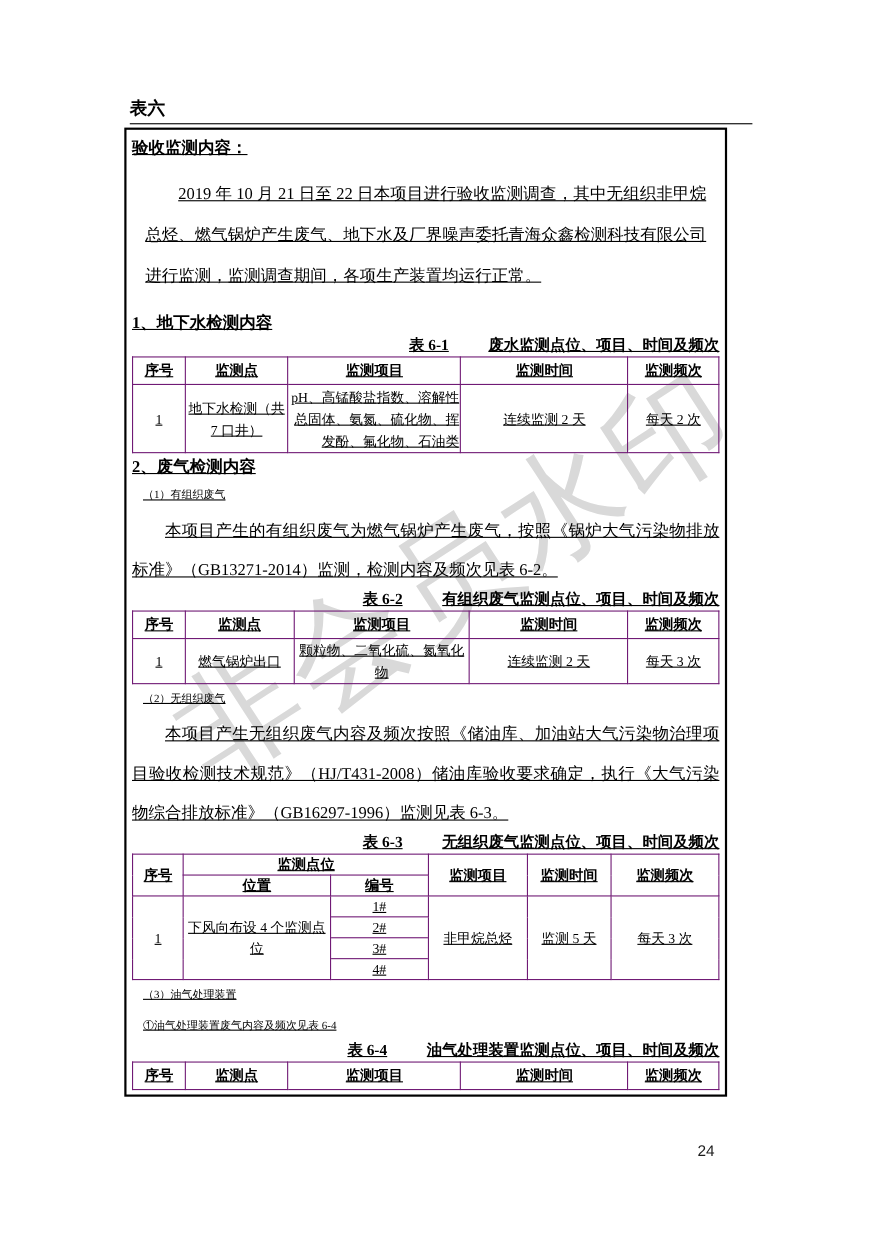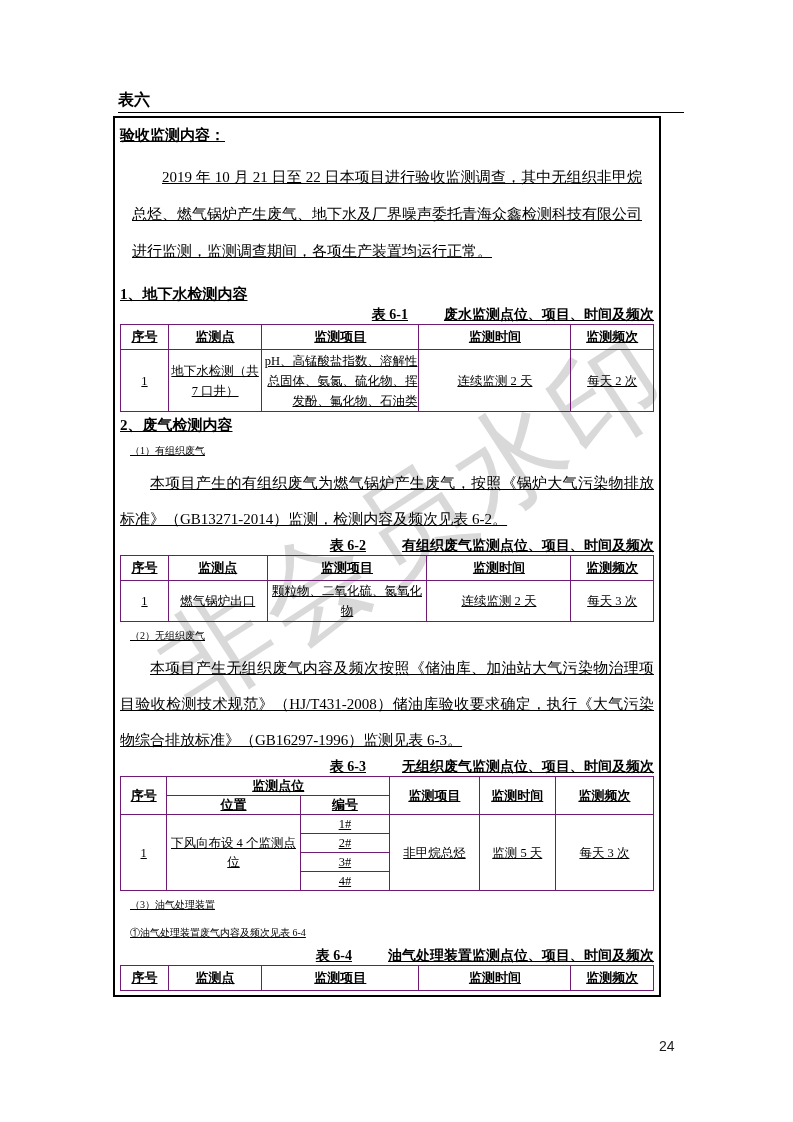--- a/index.html
+++ b/index.html
@@ -57,21 +57,21 @@
   }
   th { font-size: 13px; font-weight: bold; height: 25px; }
   td { font-size: 12.5px; font-weight: normal; line-height: 20px; }
   .t1 td { height: 62px; }
   .t2 td { height: 22px; }
   .t3 th { height: 18px; }
   .t3 td { height: 18px; line-height: 18px; }
   .t3 .pos-cell { line-height: 19px; }
 
   .page-number {
-    position: absolute; left: 659px; top: 1038px;
+    position: absolute; left: 634px; top: 1038px;
     font-size: 14px; color: #1a1a1a; z-index: 1;
     font-family: "Liberation Sans", "DejaVu Sans", sans-serif;
   }
 </style>
 </head>
 <body>
 
 <div class="page">
 
   <div class="watermark">非会员水印</div>

